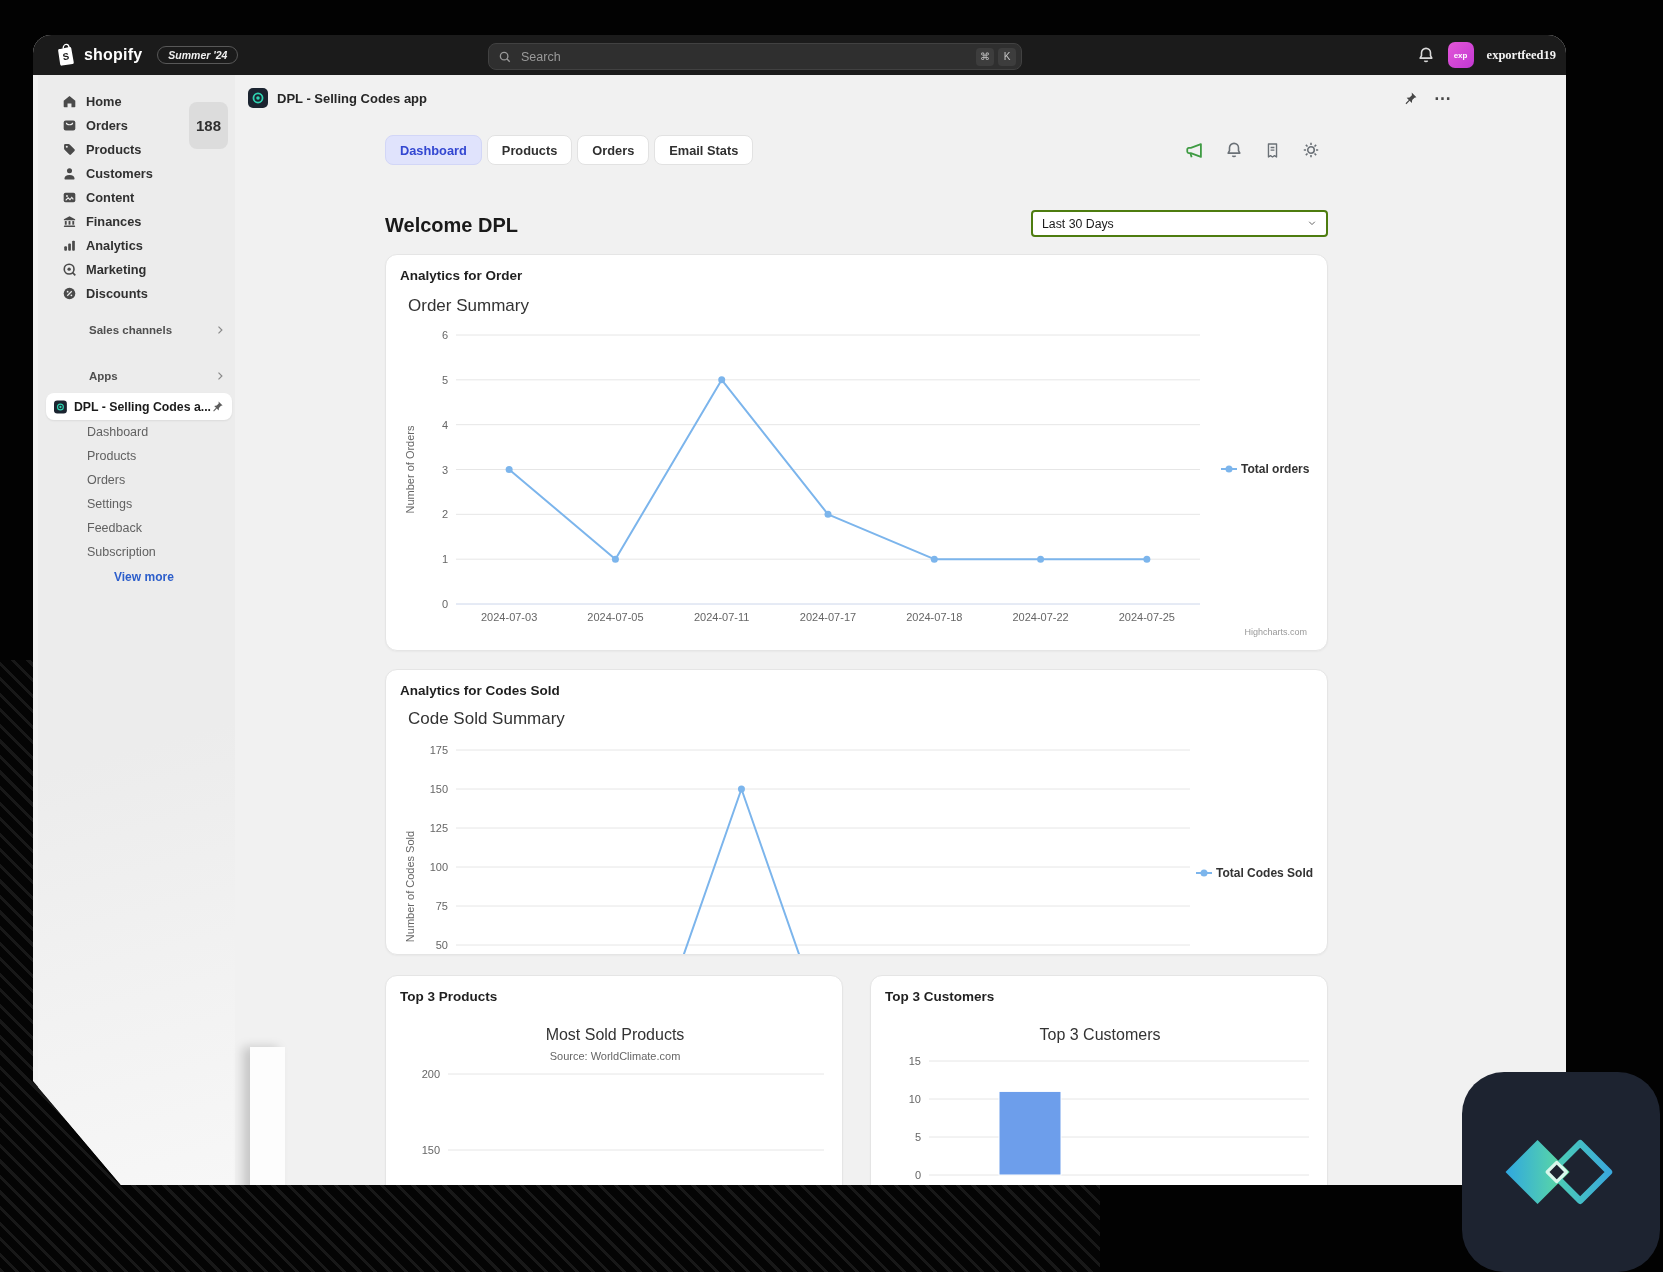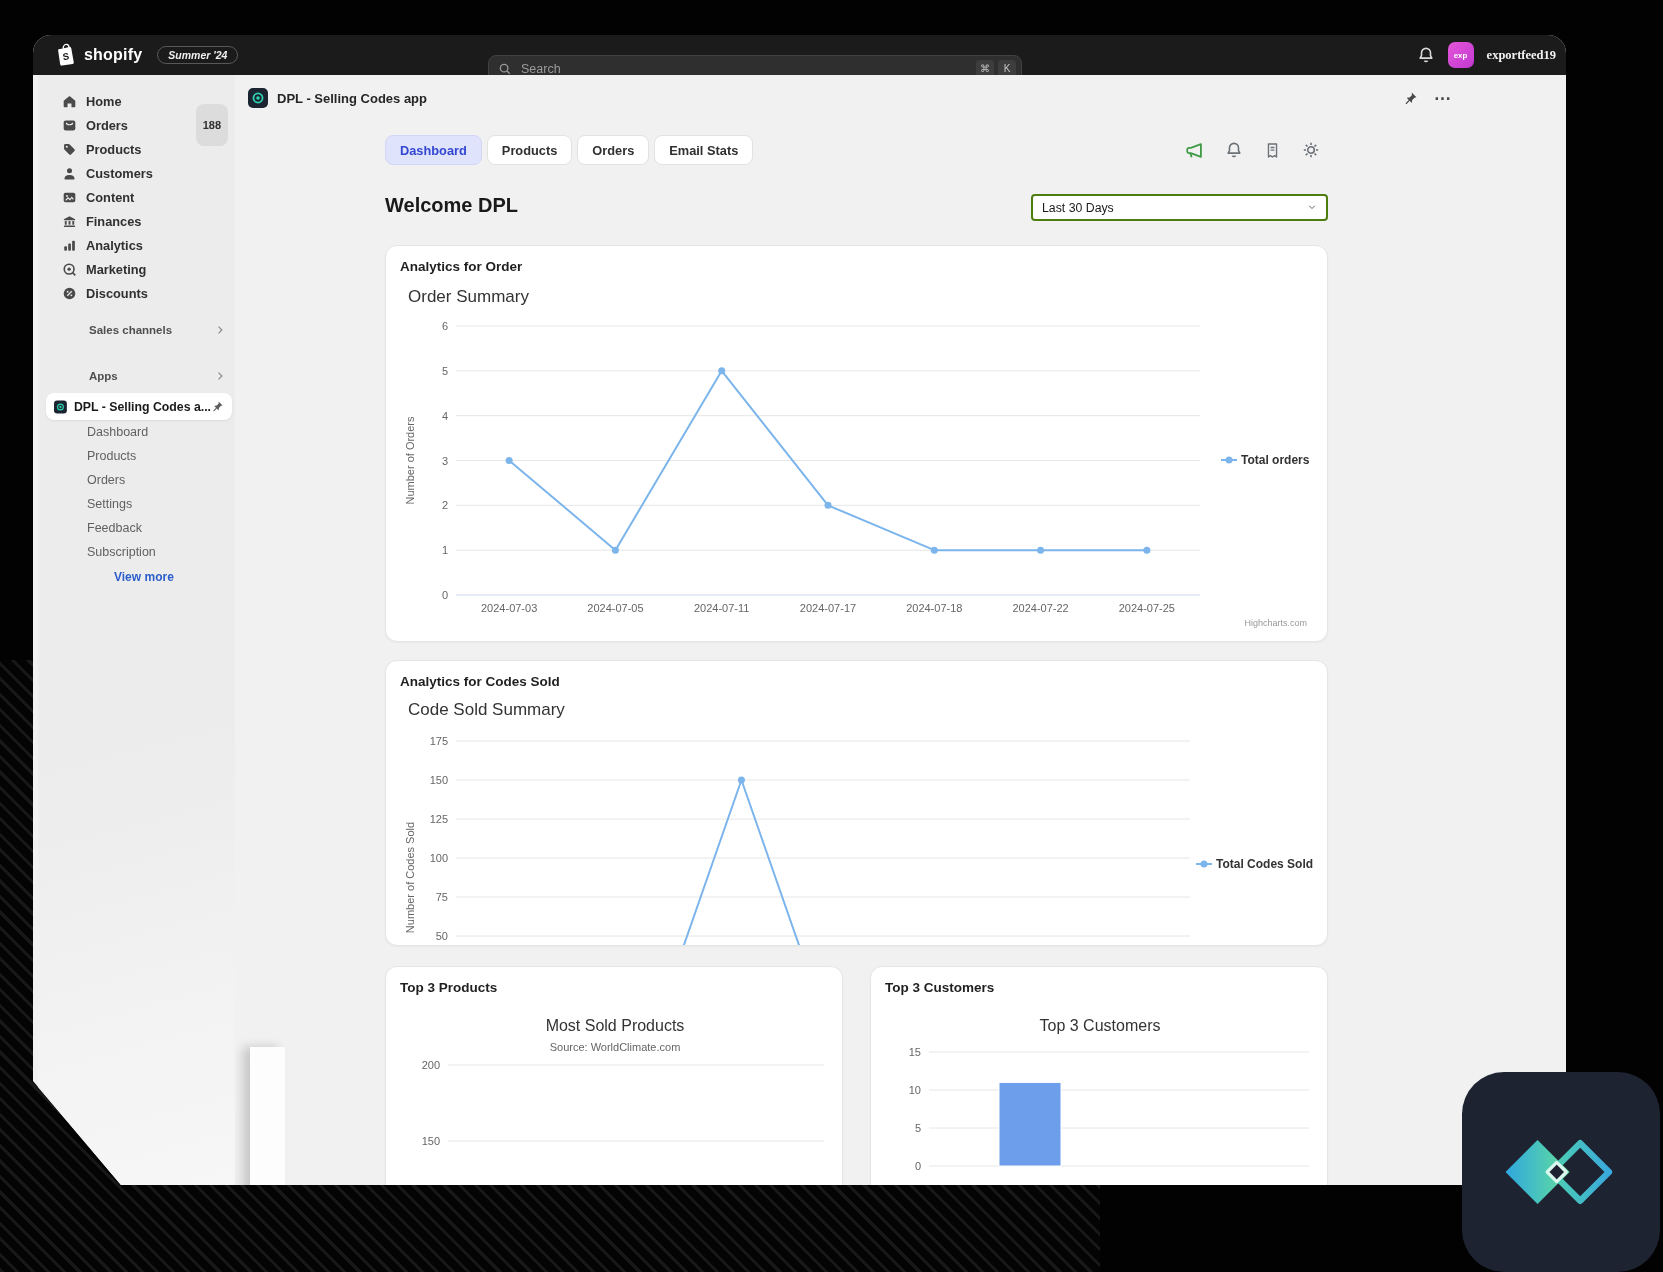--- a/index.html
+++ b/index.html
@@ -15,37 +15,37 @@
     clip-path:polygon(0 0,100% 0,100% 100%,88px 100%,0 1046px);}
   .fold-edge{position:absolute;left:-14px;top:1030px;width:170px;height:14px;
     background:linear-gradient(#ffffff,rgba(255,255,255,0));transform:rotate(51deg);transform-origin:left top;z-index:9;opacity:.85;}
 
   
   .topbar{position:absolute;left:0;top:0;width:100%;height:40px;background:#1b1b1b;display:flex;align-items:center;}
   .brand{display:flex;align-items:center;gap:7px;margin-left:22px;}
   .brand-word{color:#fff;font-size:16px;font-weight:bold;letter-spacing:.2px;}
   .season-badge{margin-left:8px;border:1px solid #585858;border-radius:999px;padding:2px 10px;
     color:#efefef;font-size:10.5px;font-style:italic;font-weight:bold;}
-  .search{position:absolute;left:455px;top:20px;width:534px;height:27px;background:#2f2f2f;border:1px solid #414141;
+  .search{position:absolute;left:455px;top:8px;width:534px;height:27px;background:#2f2f2f;border:1px solid #414141;
     border-radius:8px;display:flex;align-items:center;padding:0 5px 0 9px;}
   .search input{flex:1;background:transparent;border:none;outline:none;color:#cfcfcf;font-size:12.5px;margin-left:7px;}
   .search input::placeholder{color:#9a9a9a;}
   .kbd{width:18px;height:18px;background:#3d3d3d;border-radius:4px;color:#c4c4c4;font-size:10px;
     display:flex;align-items:center;justify-content:center;margin-left:4px;}
   .top-right{position:absolute;right:10px;top:0;height:40px;display:flex;align-items:center;gap:13px;}
   .avatar{width:26px;height:26px;border-radius:7px;background:linear-gradient(135deg,#e356d8,#c238d2);
     color:#fff;font-size:8px;font-weight:bold;display:flex;align-items:center;justify-content:center;}
   .store-name{color:#f3f3f3;font-size:12.5px;font-weight:600;font-family:Liberation Serif, serif;}
 
   
   .winbody{position:absolute;left:0;top:40px;right:0;bottom:0;}
   .sidebar{position:absolute;left:5px;top:0;bottom:0;width:202px;background:linear-gradient(165deg,#ececec 60%,#f7f7f7 100%);padding-top:14px;}
   .nav-item{display:flex;align-items:center;height:24px;padding:0 12px 0 24px;cursor:pointer;}
   .nav-item .lbl{font-size:12.8px;font-weight:600;color:#303030;margin-left:9px;}
-  .nav-badge{margin-left:auto;background:#dcdcdc;border-radius:8px;padding:15px 7px;font-size:11px;font-weight:600;color:#303030;}
+  .nav-badge{margin-left:auto;background:#dcdcdc;border-radius:8px;padding:15px 7px;font-size:15px;font-weight:600;color:#303030;}
   .nav-section{display:flex;align-items:center;justify-content:space-between;padding:0 14px 0 16px;height:22px;margin-top:14px;margin-left:35px;}
   .nav-section .lbl{font-size:11.5px;font-weight:700;color:#4f4f4f;}
   .app-active{margin:6px 8px 0;display:flex;align-items:center;height:27px;background:#fff;border-radius:8px;
     box-shadow:0 1px 2px rgba(0,0,0,.08);padding:0 8px;}
   .app-active .lbl{font-size:12.3px;font-weight:700;color:#1a1a1a;margin-left:7px;white-space:nowrap;}
   .sub-item{padding-left:49px;height:24px;display:flex;align-items:center;font-size:12.5px;font-weight:500;color:#616161;cursor:pointer;}
   .view-more{padding-left:76px;height:26px;display:flex;align-items:center;font-size:12px;font-weight:700;color:#2c5ecb;cursor:pointer;}
 
   .main{position:absolute;left:202px;top:0;right:0;bottom:0;background:#f1f1f1;overflow:hidden;}
   .page{width:1243px;}
@@ -56,21 +56,21 @@
   .ellipsis{font-size:17px;font-weight:bold;color:#474747;letter-spacing:1px;cursor:pointer;}
 
   .content{width:943px;margin-left:150px;}
   .tabs-row{margin-top:12px;height:34px;display:flex;align-items:center;}
   .tab{height:30px;display:flex;align-items:center;padding:0 14px;background:#fff;border:1px solid #e2e2e2;
     border-radius:8px;font-size:12.8px;font-weight:600;color:#303030;margin-right:5px;cursor:pointer;}
   .tab.active{background:#e0e3fc;border-color:#d2d6f7;color:#3347d1;}
   .tab-icons{margin-left:auto;display:flex;align-items:center;gap:21px;margin-right:8px;}
   .tab-icons .ticon{cursor:pointer;display:flex;}
 
-  .welcome-row{margin-top:27px;height:34px;display:flex;align-items:flex-start;justify-content:space-between;}
+  .welcome-row{margin-top:36px;height:34px;display:flex;align-items:flex-end;justify-content:space-between;}
   .welcome-row h1{margin:0;font-size:20px;font-weight:700;color:#1a1a1a;}
   .range-select{width:297px;height:27px;background:#fff;border:2px solid #4d7c0f;border-radius:4px;
     display:flex;align-items:center;padding:0 9px;font-size:12.3px;color:#1a1a1a;cursor:pointer;}
   .range-select .caret{margin-left:auto;}
 
   .card{background:#fff;border:1px solid #e5e5e5;border-radius:12px;box-shadow:0 1px 2px rgba(0,0,0,.04);}
   .card-title{padding:13px 14px 0;font-size:13.5px;font-weight:700;color:#1f1f1f;}
   .card1{margin-top:17px;height:397px;overflow:hidden;}
   .card2{margin-top:18px;height:286px;overflow:hidden;}
   .bottom-row{margin-top:20px;display:flex;gap:27px;}

